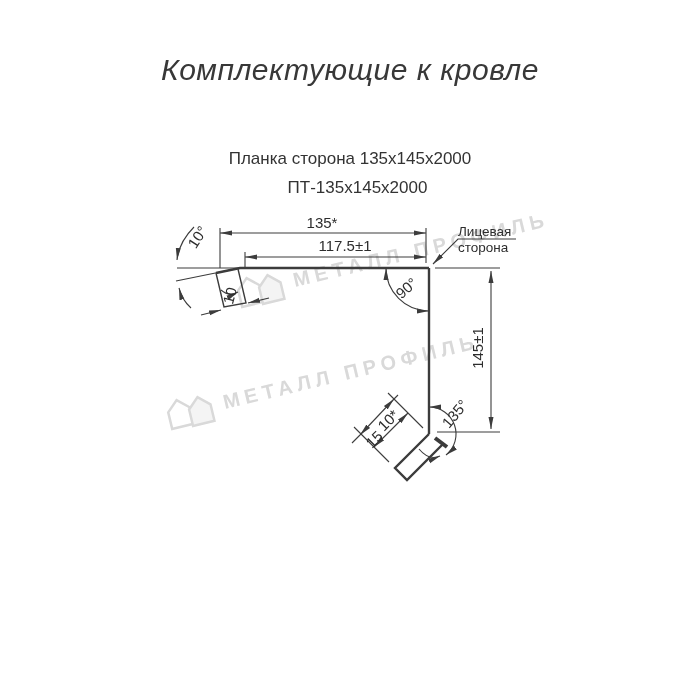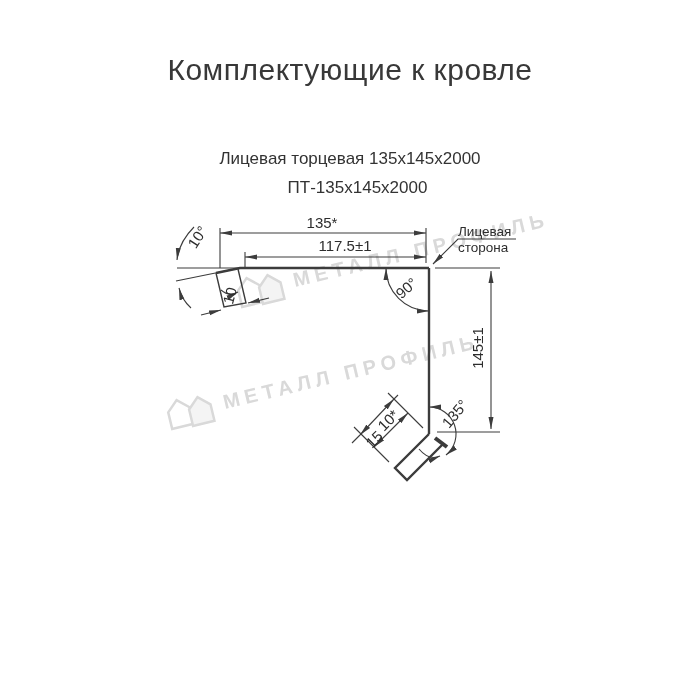--- a/index.html
+++ b/index.html
@@ -1,20 +1,20 @@
 <!DOCTYPE html>
 <html><head>
 <meta charset="utf-8">
 <style>
   html,body{margin:0;padding:0;}
   body{width:700px;height:700px;background:#ffffff;position:relative;overflow:hidden;
        font-family:"Liberation Sans", sans-serif;}
   .page{position:absolute;inset:0;}
   .title{position:absolute;left:0;right:0;top:53px;text-align:center;
-         font-size:30px;color:#383838;letter-spacing:0.5px;}
+         font-size:30px;color:#383838;letter-spacing:0.5px;font-style:italic;}
   .subtitle{position:absolute;left:0;right:0;text-align:center;color:#333333;font-size:17px;}
   .s1{top:149px;}
   .s2{top:178px;padding-left:15px;}
   .wm{position:absolute;display:flex;align-items:center;gap:7px;
       transform:rotate(-13.5deg);transform-origin:0 50%;
       color:#d9d9d9;font-size:20px;font-weight:bold;letter-spacing:5px;white-space:nowrap;}
   .wm-logo path{fill:none;stroke:#d9d9d9;stroke-width:2.5;}
   .wm-logo .wm-fill{fill:#f4f4f4;}
   svg.draw{position:absolute;left:0;top:0;}
   .thick path{fill:none;stroke:#3c3c3c;stroke-width:2.4;stroke-linejoin:miter;}
@@ -23,21 +23,21 @@
   .thin path{fill:none;stroke:#3c3c3c;stroke-width:1.1;}
   text{fill:#2d2d2d;font-size:15px;font-family:"Liberation Sans", sans-serif;}
   text.small{font-size:13.5px;}
 </style>
 </head>
 <body>
 
 <div class="page">
 
   <div class="title">Комплектующие к кровле</div>
-  <div class="subtitle s1">Лицевая торцевая 135х145х2000</div>
+  <div class="subtitle s1">Планка сторона 135х145х2000</div>
   <div class="subtitle s2">ПТ-135х145х2000</div>
 
   <div class="wm" style="left:236px;top:276px;">
     <svg class="wm-logo" width="52" height="36" viewBox="0 0 52 36">
       <path d="M3 32 L3 15 L14 5 L25 15 L25 32 Z"></path>
       <path class="wm-fill" d="M24 34 L24 17 L35 7 L46 17 L46 34 Z"></path>
     </svg>
     <span>МЕТАЛЛ ПРОФИЛЬ</span>
   </div>
   <div class="wm" style="left:166px;top:398px;">

